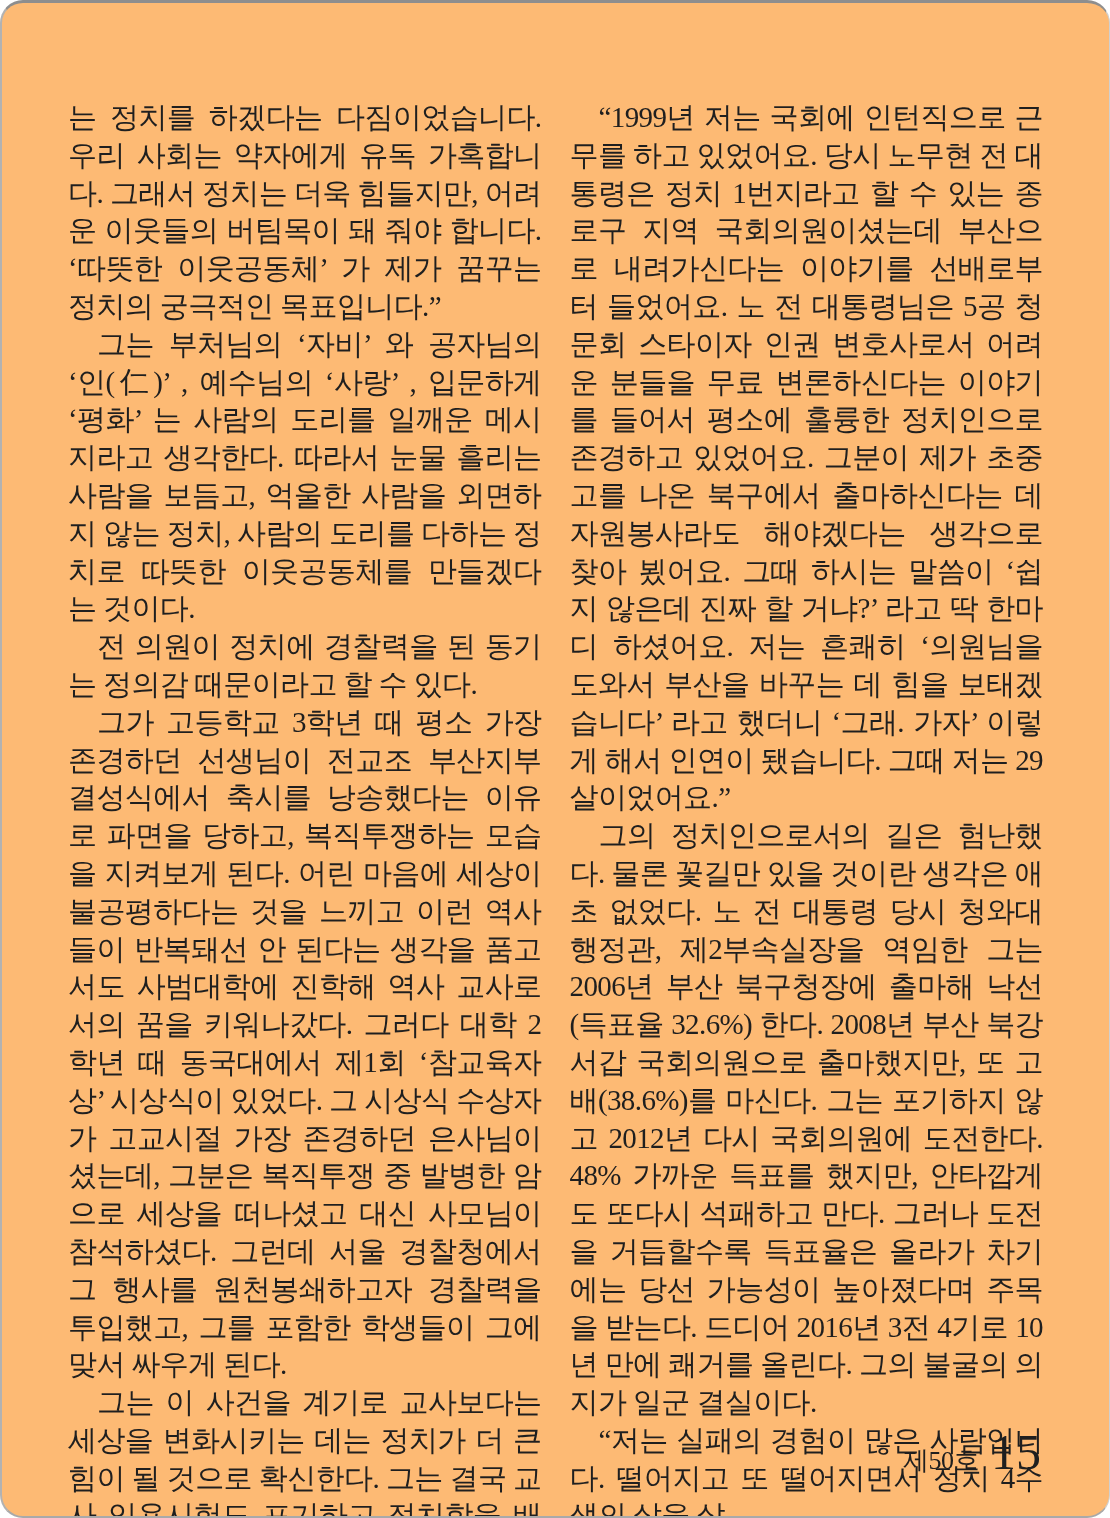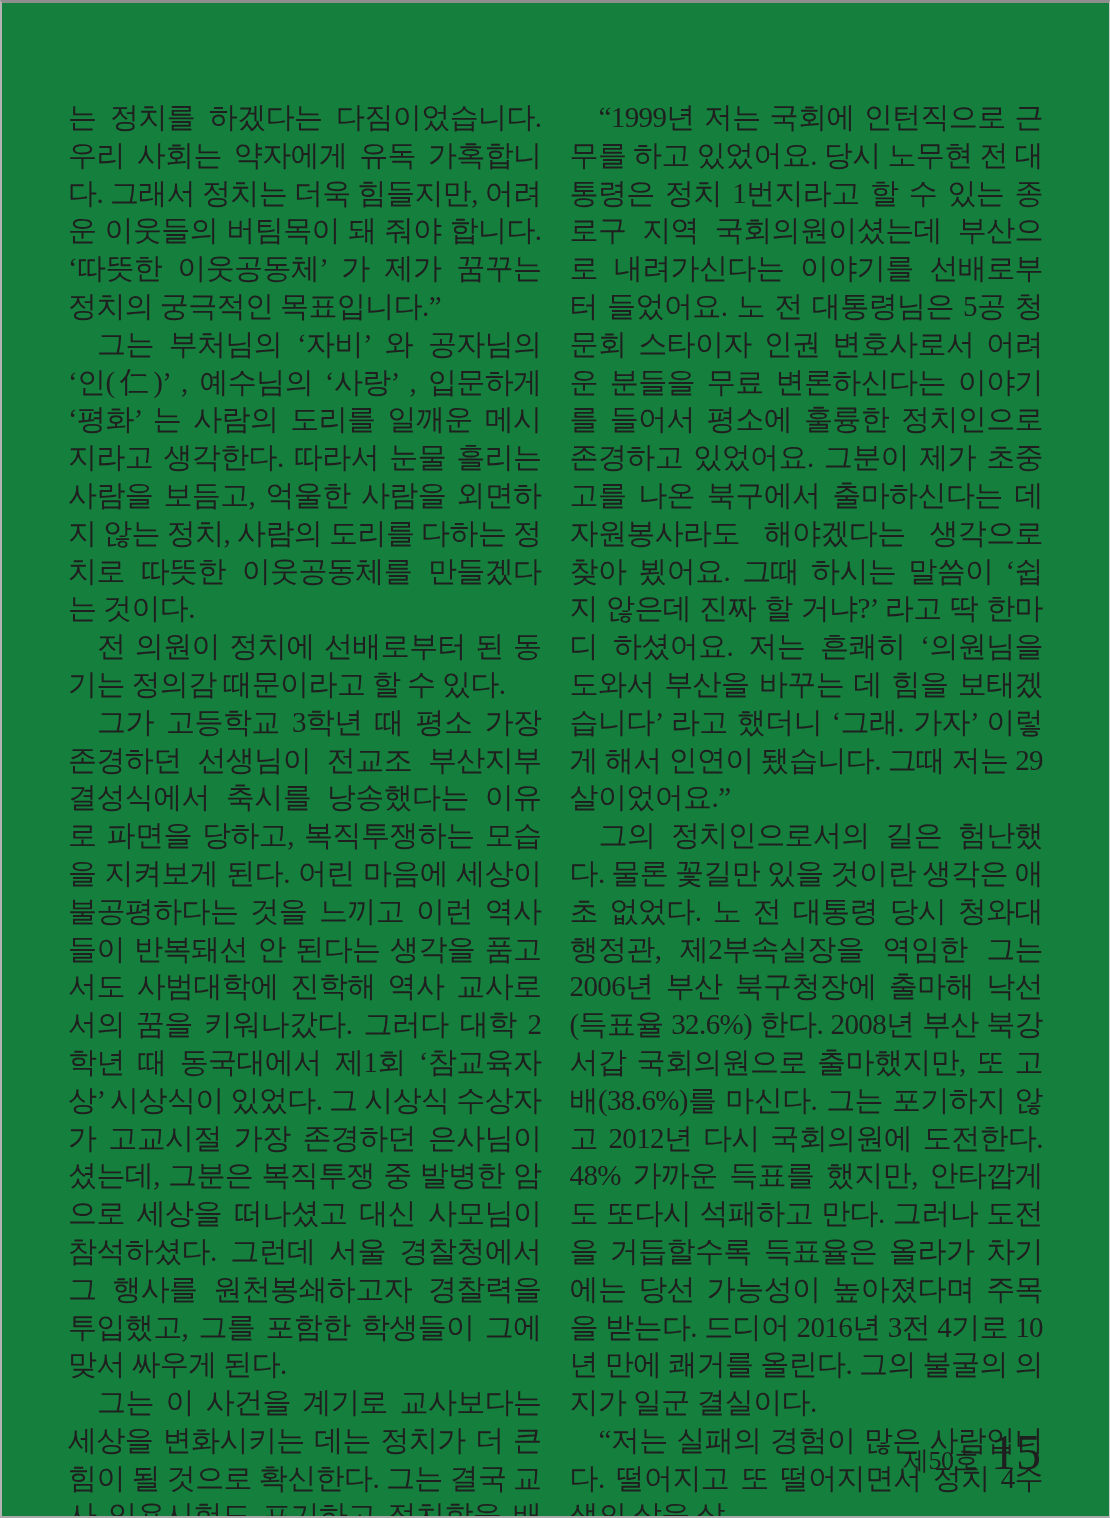--- a/index.html
+++ b/index.html
@@ -5,28 +5,29 @@
   html, body {
     margin: 0;
     padding: 0;
     background: #ffffff;
   }
   .page {
     position: relative;
     width: 1110px;
     height: 1518px;
     box-sizing: border-box;
-    background: #15803d;
+    background: #fdba74;
     border-top: 3px solid #8e8e8e;
     border-left: 2px solid #b2b2b2;
     border-right: 1px solid #cfcfcf;
     border-bottom: 2px solid #a9a9a9;
     overflow: hidden;
     font-family: "Liberation Serif", "DejaVu Serif", serif;
     color: #1f1f1f;
+    border-radius: 23px;
   }
   .columns {
     position: absolute;
     left: 66px;
     right: 66px;
     top: 96px;
     display: flex;
     gap: 28px;
   }
   .column {
@@ -61,21 +62,21 @@
   }
 </style>
 </head>
 <body>
 
 <div class="page">
   <div class="columns">
     <div class="column">
         <p class="para">는 정치를 하겠다는 다짐이었습니다. 우리 사회는 약자에게 유독 가혹합니다. 그래서 정치는 더욱 힘들지만, 어려운 이웃들의 버팀목이 돼 줘야 합니다. ‘따뜻한 이웃공동체’ 가 제가 꿈꾸는 정치의 궁극적인 목표입니다.”</p>
         <p class="para indent">그는 부처님의 ‘자비’ 와 공자님의 ‘인(仁)’ , 예수님의 ‘사랑’ , 입문하게 ‘평화’ 는 사람의 도리를 일깨운 메시지라고 생각한다. 따라서 눈물 흘리는 사람을 보듬고, 억울한 사람을 외면하지 않는 정치, 사람의 도리를 다하는 정치로 따뜻한 이웃공동체를 만들겠다는 것이다.</p>
-        <p class="para indent">전 의원이 정치에 선배로부터 된 동기는 정의감 때문이라고 할 수 있다.</p>
+        <p class="para indent">전 의원이 정치에 경찰력을 된 동기는 정의감 때문이라고 할 수 있다.</p>
         <p class="para indent">그가 고등학교 3학년 때 평소 가장 존경하던 선생님이 전교조 부산지부 결성식에서 축시를 낭송했다는 이유로 파면을 당하고, 복직투쟁하는 모습을 지켜보게 된다. 어린 마음에 세상이 불공평하다는 것을 느끼고 이런 역사들이 반복돼선 안 된다는 생각을 품고서도 사범대학에 진학해 역사 교사로서의 꿈을 키워나갔다. 그러다 대학 2학년 때 동국대에서 제1회 ‘참교육자상’ 시상식이 있었다. 그 시상식 수상자가 고교시절 가장 존경하던 은사님이셨는데, 그분은 복직투쟁 중 발병한 암으로 세상을 떠나셨고 대신 사모님이 참석하셨다. 그런데 서울 경찰청에서 그 행사를 원천봉쇄하고자 경찰력을 투입했고, 그를 포함한 학생들이 그에 맞서 싸우게 된다.</p>
         <p class="para indent">그는 이 사건을 계기로 교사보다는 세상을 변화시키는 데는 정치가 더 큰 힘이 될 것으로 확신한다. 그는 결국 교사 임용시험도 포기하고 정치학을 배우기 위해 동국대 대학원에 진학하게 된다. 전 의원이 본격적으로 정</p>
       </div>
     <div class="column">
         <p class="para indent">“1999년 저는 국회에 인턴직으로 근무를 하고 있었어요. 당시 노무현 전 대통령은 정치 1번지라고 할 수 있는 종로구 지역 국회의원이셨는데 부산으로 내려가신다는 이야기를 선배로부터 들었어요. 노 전 대통령님은 5공 청문회 스타이자 인권 변호사로서 어려운 분들을 무료 변론하신다는 이야기를 들어서 평소에 훌륭한 정치인으로 존경하고 있었어요. 그분이 제가 초중고를 나온 북구에서 출마하신다는 데 자원봉사라도 해야겠다는 생각으로 찾아 뵜어요. 그때 하시는 말씀이 ‘쉽지 않은데 진짜 할 거냐?’ 라고 딱 한마디 하셨어요. 저는 흔쾌히 ‘의원님을 도와서 부산을 바꾸는 데 힘을 보태겠습니다’ 라고 했더니 ‘그래. 가자’ 이렇게 해서 인연이 됐습니다. 그때 저는 29살이었어요.”</p>
         <p class="para indent">그의 정치인으로서의 길은 험난했다. 물론 꽃길만 있을 것이란 생각은 애초 없었다. 노 전 대통령 당시 청와대 행정관, 제2부속실장을 역임한 그는 2006년 부산 북구청장에 출마해 낙선(득표율 32.6%) 한다. 2008년 부산 북강서갑 국회의원으로 출마했지만, 또 고배(38.6%)를 마신다. 그는 포기하지 않고 2012년 다시 국회의원에 도전한다. 48% 가까운 득표를 했지만, 안타깝게도 또다시 석패하고 만다. 그러나 도전을 거듭할수록 득표율은 올라가 차기에는 당선 가능성이 높아졌다며 주목을 받는다. 드디어 2016년 3전 4기로 10년 만에 쾌거를 올린다. 그의 불굴의 의지가 일군 결실이다.</p>
         <p class="para indent">“저는 실패의 경험이 많은 사람입니다. 떨어지고 또 떨어지면서 정치 4수생의 삶을 살</p>
       </div>
   </div>
   <div class="footer">

